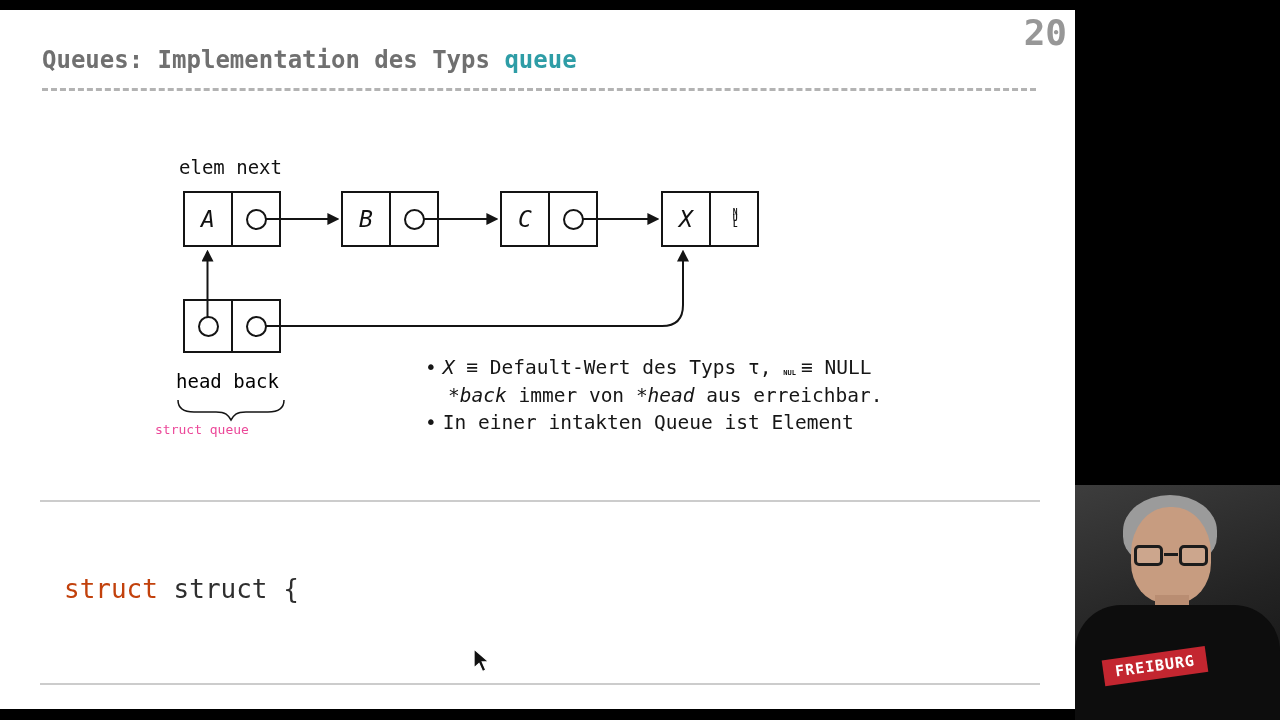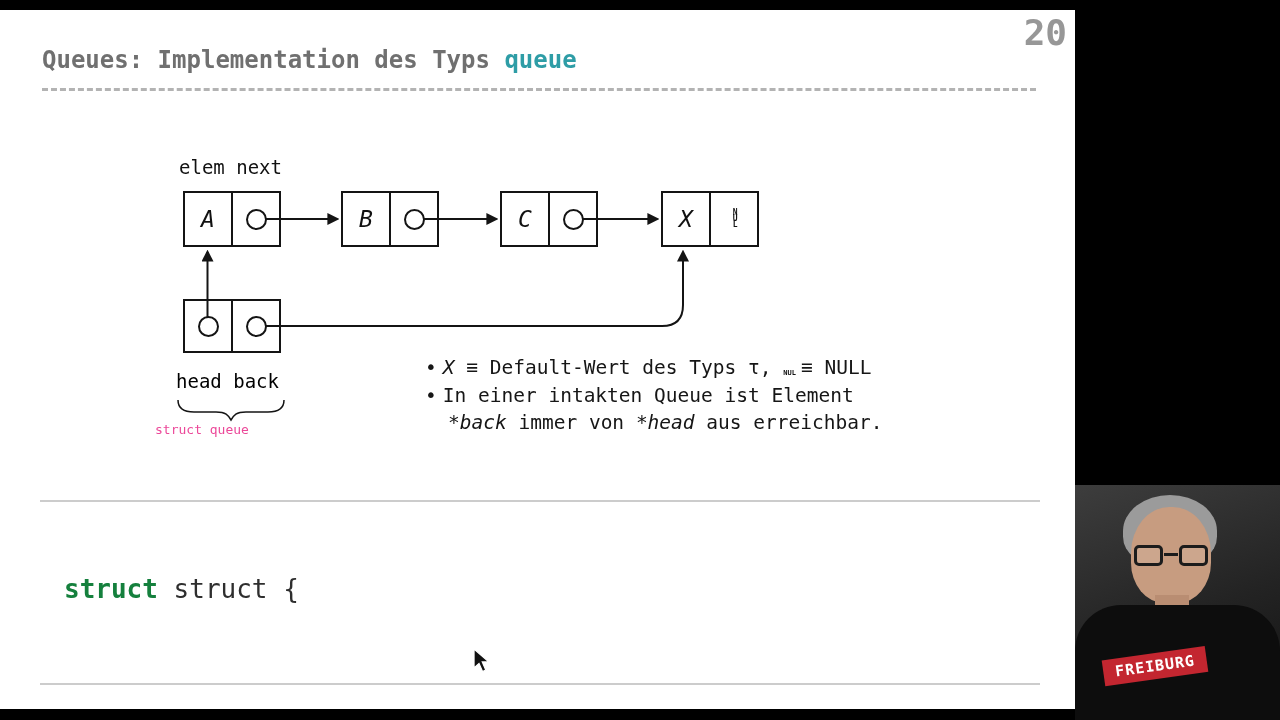--- a/index.html
+++ b/index.html
@@ -78,21 +78,21 @@
 
   
   .rule { position:absolute; left:40px; width:1000px; border-top:2px solid #cccccc; }
   .rule-top { top:490px; }
   .rule-bottom { top:673px; }
   .code {
     position:absolute; left:64px; top:502px;
     font-size:26px; line-height:31px; color:#2e2e2e;
     white-space:pre;
   }
-  .kw { font-weight:bold; color:#15803d; }
+  .kw { font-weight:normal; color:#c2410c; }
   .cm { color:#9a9a9a; }
 
   .cursor { position:absolute; left:472px; top:638px; }
 
   
   .webcam {
     position:absolute; left:1075px; top:485px; width:205px; height:235px;
     background:linear-gradient(160deg,#3d3d3d 0%,#232323 55%,#121212 100%);
     overflow:hidden;
   }
@@ -200,28 +200,28 @@
       <div class="struct-label">struct queue</div>
     </div>
 
     <div class="notes">
       <div class="note-row">
         <span class="bullet">•</span><span class="xglyph">X</span>
         <span>≡ Default-Wert des Typs τ,</span>
         <span class="nul-stack nul-inline">NUL</span>
         <span>≡ NULL</span>
       </div>
-      <div class="note-row">
-        <span class="bullet">•</span><span>In einer intakten Queue ist Element</span>
-      </div>
       <div class="note-row indent">
         <span class="it">*back</span>
         <span>immer von</span>
         <span class="it">*head</span>
         <span>aus erreichbar.</span>
+      </div>
+      <div class="note-row">
+        <span class="bullet">•</span><span>In einer intakten Queue ist Element</span>
       </div>
     </div>
 
     <div class="rule rule-top"></div>
 
     <div class="code">
       <div class="code-line"><span class="kw">struct</span><span> struct {</span></div>
       
       
       

